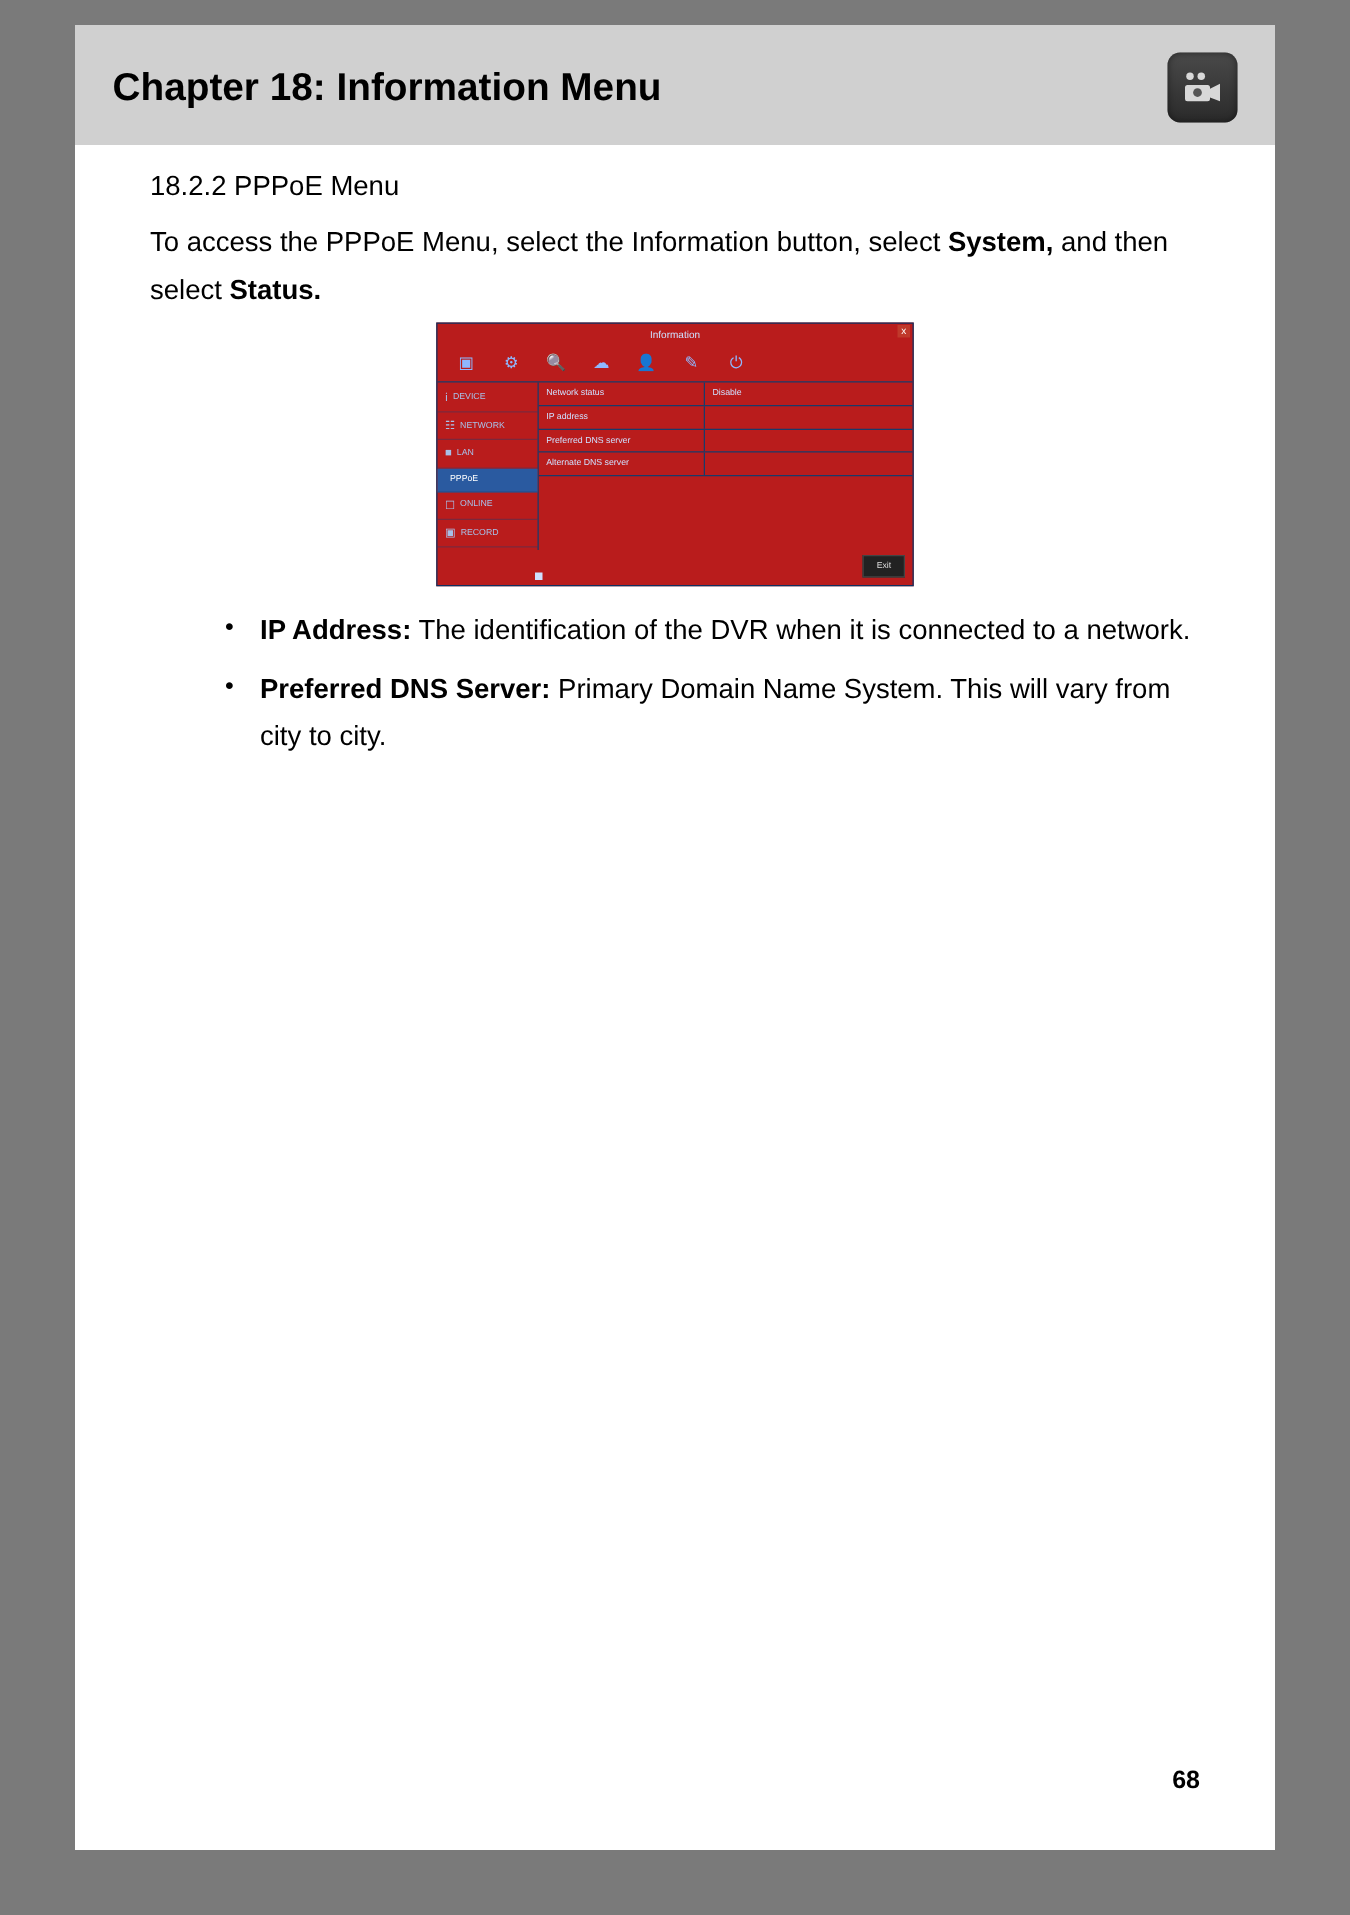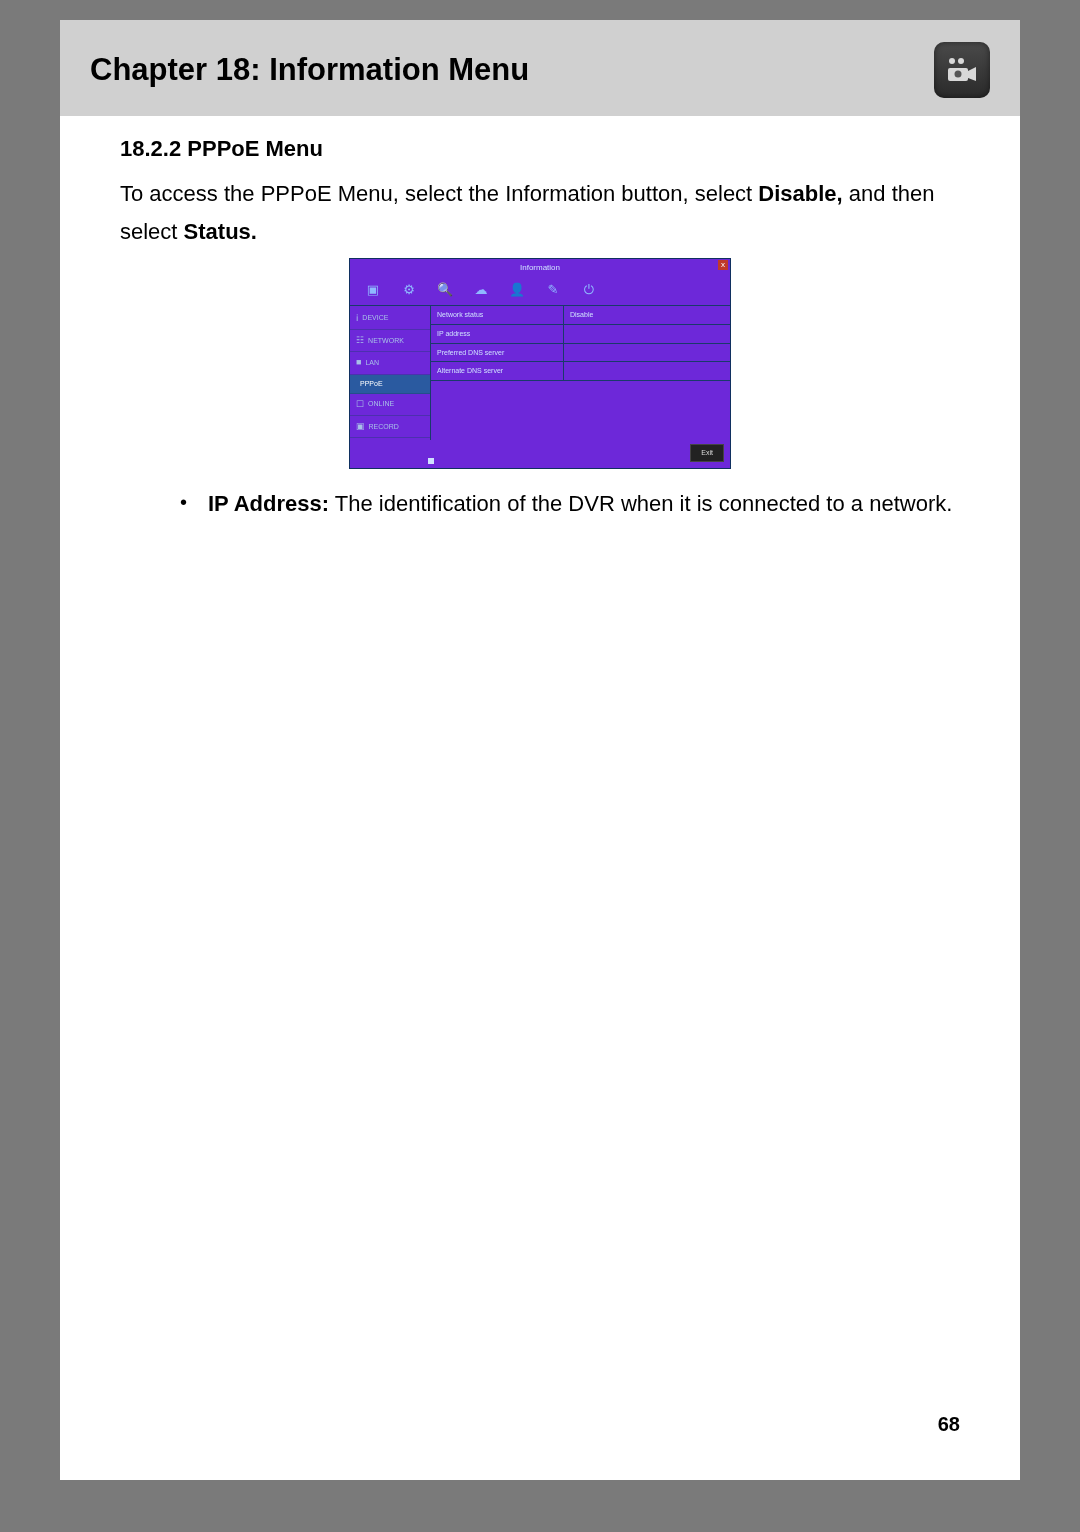--- a/index.html
+++ b/index.html
@@ -41,35 +41,35 @@
     justify-content: center;
     box-shadow: inset 0 0 6px rgba(0,0,0,0.5);
   }
   .header-icon svg { display:block; }
   .content {
     padding: 14px 60px 0 60px;
     font-size: 22px;
     line-height: 1.7;
   }
   .section-heading {
-    font-weight: bold;
+    font-weight: normal;
     font-size: 22px;
     margin-bottom: 8px;
   }
   .para { margin-bottom: 32px; }
   .para2 { margin-bottom: 8px; }
   .bold { font-weight: bold; }
   .screenshot-wrap {
     display: flex;
     justify-content: center;
     margin: 6px 0 16px 0;
   }
   .dvr-shot {
     width: 380px;
-    background: #6d28d9;
+    background: #b91c1c;
     border: 1px solid #103060;
     font-size: 8px;
     color: #cfe0ff;
     position: relative;
     padding-bottom: 6px;
   }
   .dvr-titlebar {
     display:flex; justify-content:center; position:relative;
     font-size:8px; color:#cfe0ff; padding:2px 0;
   }
@@ -157,21 +157,21 @@
         <circle cx="13" cy="18" r="3.5" fill="#555"></circle>
       </svg>
     </div>
   </div>
 
   <div class="content">
     <div class="section-heading">18.2.2 PPPoE Menu</div>
 
 
     <div class="para2">
-      <span>To access the PPPoE Menu, select the Information button, select </span><span class="bold">Disable,</span><span> and then select </span><span class="bold">Status.</span>
+      <span>To access the PPPoE Menu, select the Information button, select </span><span class="bold">System,</span><span> and then select </span><span class="bold">Status.</span>
     </div>
 
     <div class="screenshot-wrap">
       <div class="dvr-shot">
         <div class="dvr-titlebar">
           <span>Information</span>
           <span class="dvr-close">x</span>
         </div>
         <div class="dvr-toolbar">
           <span>▣</span>
@@ -230,17 +230,18 @@
         </div>
         <div class="dvr-footer">
           <span class="dvr-exit">Exit</span>
         </div>
         <div class="dvr-scroll"></div>
       </div>
     </div>
 
     <ul class="bullets">
       <li><span class="bold">IP Address:</span><span> The identification of the DVR when it is connected to a network.</span></li>
+      <li><span class="bold">Preferred DNS Server:</span><span> Primary Domain Name System. This will vary from city to city.</span></li>
     </ul>
   </div>
 
   <div class="page-number">68</div>
 </div>
 
 </body></html>

